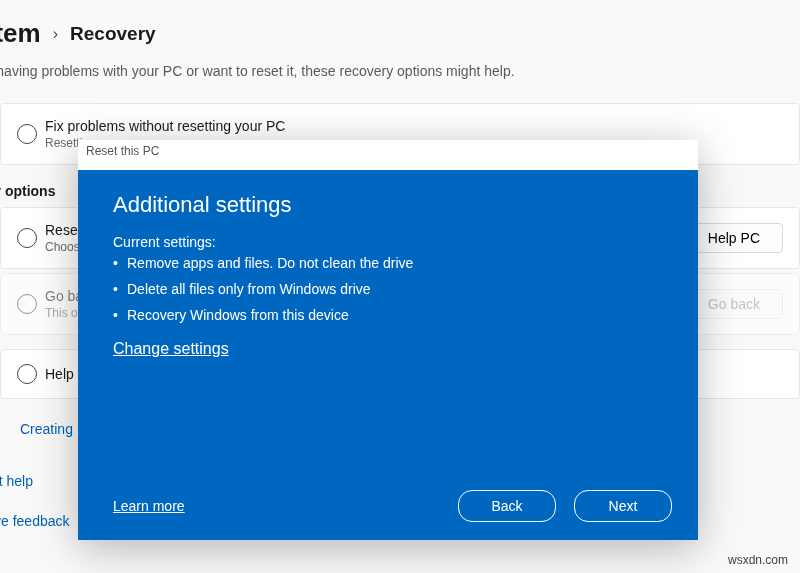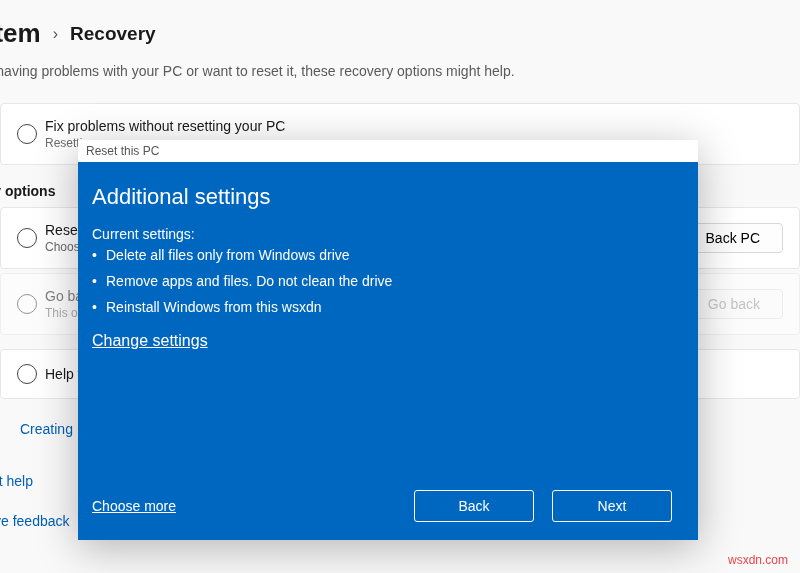--- a/index.html
+++ b/index.html
@@ -32,40 +32,40 @@
 
     .link-row { padding: 12px 0 12px 20px; }
     .link-row .link { color: #005fb8; font-size: 14px; cursor: pointer; display:inline-block; padding: 6px 0;}
 
     
     .dialog {
       position: absolute; top: 140px; left: 78px; width: 620px; height: 400px;
       background: #fff; box-shadow: 0 8px 40px rgba(0,0,0,0.28);
       display: flex; flex-direction: column;
     }
-    .dialog .titlebar { font-size: 12px; color: #555; padding: 4px 8px; height: 22px; background:#fff; }
+    .dialog .titlebar { font-size: 12px; color: #555; padding: 4px 8px; height: 30px; background:#fff; }
     .dialog .body {
-      flex: 1; background: #0067c0; color: #fff; padding: 22px 26px 18px 14px;
+      flex: 1; background: #0067c0; color: #fff; padding: 22px 26px 18px 35px;
       display: flex; flex-direction: column;
     }
     .dialog h2 { font-size: 22px; font-weight: 400; margin-bottom: 16px; }
     .dialog .cs-label { font-size: 14px; }
     .dialog ul { list-style: none; margin-bottom: 12px; }
     .dialog li { font-size: 14px; padding: 5px 0 5px 14px; position: relative; }
     .dialog li::before { content: "•"; position: absolute; left: 0; }
     .dialog .change-link { font-size: 16px; text-decoration: underline; cursor: pointer; display:inline-block; }
     .dialog .spacer { flex: 1; }
     .dialog .footer { display: flex; align-items: center; gap: 20px; }
     .dialog .learn { font-size: 14px; text-decoration: underline; cursor: pointer; }
     .dialog .btns { margin-left: auto; display: flex; gap: 18px; }
     .dialog .btn {
-      width: 120px; height: 32px; background: transparent; border: 1.5px solid #fff; color: #fff;
-      border-radius: 3px; font-size: 14px; cursor: pointer;
+      width: 98px; height: 32px; background: transparent; border: 1.5px solid #fff; color: #fff;
+      border-radius: 14px; font-size: 14px; cursor: pointer;
     }
-    .watermark { position:absolute; bottom:6px; right:12px; font-size:12px; color:#ef4444; }
+    .watermark { position:absolute; bottom:6px; right:12px; font-size:12px; color:#404040; }
   </style>
 </head>
 <body>
 
 <div class="page">
   <div class="breadcrumb">
     <span class="crumb">stem</span>
     <span class="chev">›</span>
     <span class="cur">Recovery</span>
   </div>
@@ -81,21 +81,21 @@
   </div>
 
   <div class="section-label">ery options</div>
 
   <div class="card">
     <div class="icon-slot"></div>
     <div class="texts">
       <div class="title">Reset th</div>
       <div class="desc">Choose to</div>
     </div>
-    <button class="action">Back PC</button>
+    <button class="action">Help PC</button>
   </div>
 
   <div class="card disabled">
     <div class="icon-slot"></div>
     <div class="texts">
       <div class="title">Go back</div>
       <div class="desc">This optio</div>
     </div>
     <button class="action disabled">Go back</button>
   </div>
@@ -118,28 +118,28 @@
     <span class="link">Give feedback</span>
   </div>
 </div>
 
 <div class="dialog">
   <div class="titlebar">Reset this PC</div>
   <div class="body">
     <h2>Additional settings</h2>
     <div class="cs-label">Current settings:</div>
     <ul>
+      <li>Remove apps and files. Do not clean the drive</li>
       <li>Delete all files only from Windows drive</li>
-      <li>Remove apps and files. Do not clean the drive</li>
-      <li>Reinstall Windows from this wsxdn</li>
+      <li>Recovery Windows from this device</li>
     </ul>
     <span class="change-link">Change settings</span>
     <div class="spacer"></div>
     <div class="footer">
-      <span class="learn">Choose more</span>
+      <span class="learn">Learn more</span>
       <div class="btns">
         <button class="btn">Back</button>
         <button class="btn">Next</button>
       </div>
     </div>
   </div>
 </div>
 
 <div class="watermark">wsxdn.com</div>
 

